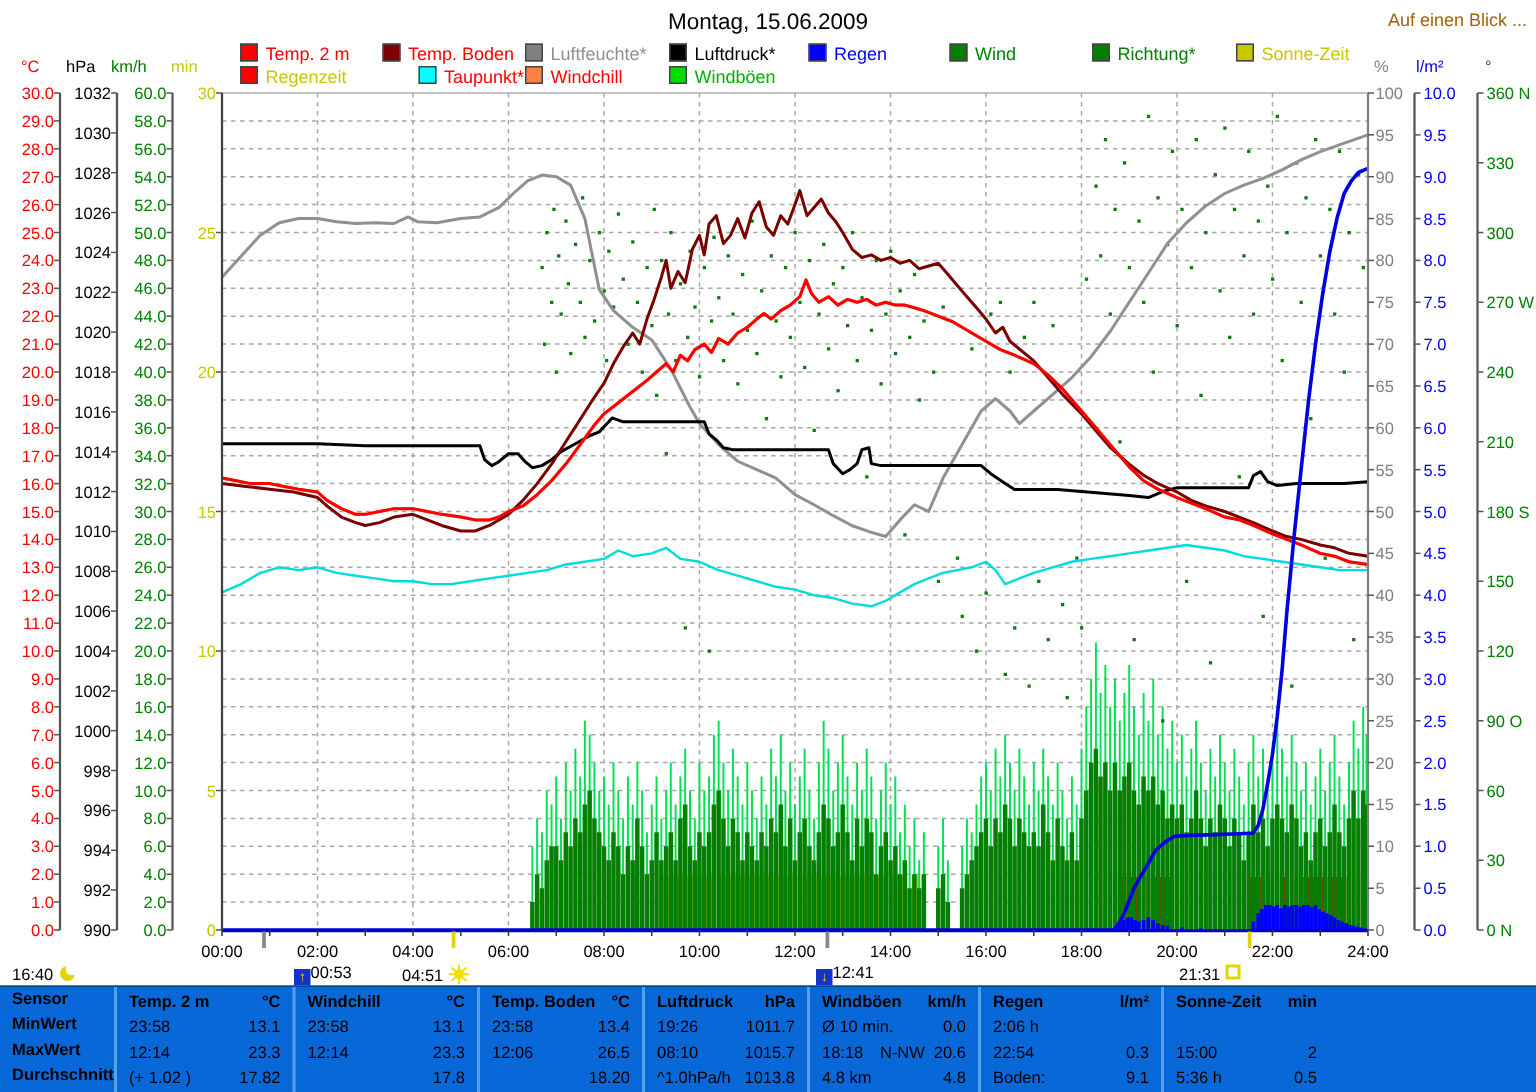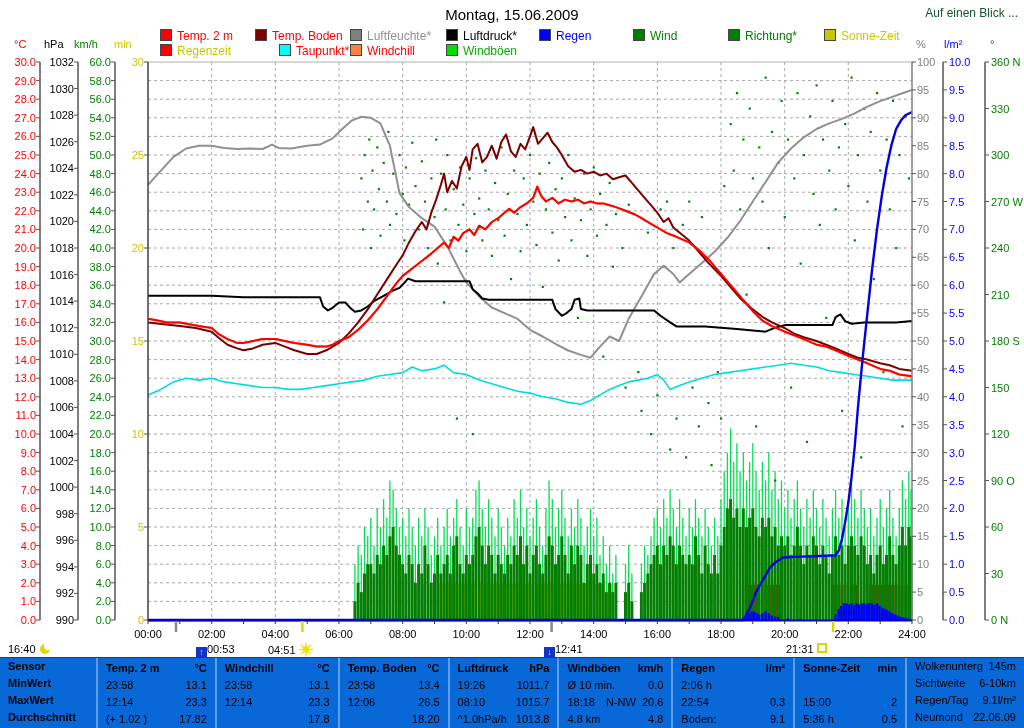--- a/index.html
+++ b/index.html
@@ -23,21 +23,21 @@
   .srow{height:17px;line-height:17px;display:flex;justify-content:space-between;padding:0 8px;white-space:nowrap;}
   .srow.hd{font-weight:bold;padding-top:2px;}
   .srow .mid{margin-left:auto;margin-right:6px;}
   .b{font-weight:bold;}
 </style>
 </head>
 <body>
 
 <div class="screen">
   <div class="title">Montag, 15.06.2009</div>
-  <div class="glance" style="color: #14532d;">Auf einen Blick ...</div>
+  <div class="glance" style="color: #a16207;">Auf einen Blick ...</div>
   <div id="legend">
       <div class="legend-item" style="left: 160px; top: 29px; color: rgb(255, 0, 0);"><span class="sw" style="background: rgb(255, 0, 0);"></span><span>Temp. 2 m</span></div>
       <div class="legend-item" style="left: 255px; top: 29px; color: rgb(255, 0, 0);"><span class="sw" style="background: rgb(128, 0, 0);"></span><span>Temp. Boden</span></div>
       <div class="legend-item" style="left: 350px; top: 29px; color: rgb(144, 144, 144);"><span class="sw" style="background: rgb(128, 128, 128);"></span><span>Luftfeuchte*</span></div>
       <div class="legend-item" style="left: 446px; top: 29px; color: rgb(0, 0, 0);"><span class="sw" style="background: rgb(0, 0, 0);"></span><span>Luftdruck*</span></div>
       <div class="legend-item" style="left: 539px; top: 29px; color: rgb(0, 0, 255);"><span class="sw" style="background: rgb(0, 0, 255);"></span><span>Regen</span></div>
       <div class="legend-item" style="left: 633px; top: 29px; color: rgb(0, 128, 0);"><span class="sw" style="background: rgb(0, 128, 0);"></span><span>Wind</span></div>
       <div class="legend-item" style="left: 728px; top: 29px; color: rgb(0, 128, 0);"><span class="sw" style="background: rgb(0, 128, 0);"></span><span>Richtung*</span></div>
       <div class="legend-item" style="left: 824px; top: 29px; color: rgb(200, 200, 0);"><span class="sw" style="background: rgb(200, 200, 0);"></span><span>Sonne-Zeit</span></div>
       <div class="legend-item" style="left: 160px; top: 44px; color: rgb(200, 200, 0);"><span class="sw" style="background: rgb(255, 0, 0);"></span><span>Regenzeit</span></div>
@@ -1108,21 +1108,21 @@
               <line x1="0" y1="6.5" x2="14" y2="6.5"></line>
               <line x1="2" y1="2" x2="12" y2="11"></line>
               <line x1="12" y1="2" x2="2" y2="11"></line>
             </g>
             <circle cx="7" cy="6.5" r="3.2" fill="#f0e000"></circle>
           </svg></span></div>
       <div class="marker" style="left: 544px; top: 643px;"><span><span class="mbox">↓</span></span><span>12:41</span></div>
       <div class="marker" style="left: 786px; top: 643px;"><span>21:31</span> <span><span class="sq"></span></span></div>
     </div>
   <div class="stats" id="stats">
-      <div class="scol" style="width: 96px;">
+      <div class="scol" style="width: 76px;">
         <div class="srow b">
           <span>Sensor</span>
         </div>
         <div class="srow b">
           <span>MinWert</span>
         </div>
         <div class="srow b">
           <span>MaxWert</span>
         </div>
         <div class="srow b">
@@ -1249,32 +1249,14 @@
         </div>
         <div class="srow">
           <span>15:00</span>
           <span>2</span>
         </div>
         <div class="srow">
           <span>5:36 h</span>
           <span>0.5</span>
         </div>
       </div>
-      <div class="scol" style="width: 119px;">
-        <div class="srow">
-          <span>Wolkenunterg</span>
-          <span>145m</span>
-        </div>
-        <div class="srow">
-          <span>Sichtweite</span>
-          <span>6-10km</span>
-        </div>
-        <div class="srow">
-          <span>Regen/Tag</span>
-          <span>9.1l/m²</span>
-        </div>
-        <div class="srow">
-          <span>Neumond</span>
-          <span>22.06.09</span>
-        </div>
-      </div>
     </div>
 </div>
 
 </body></html>

